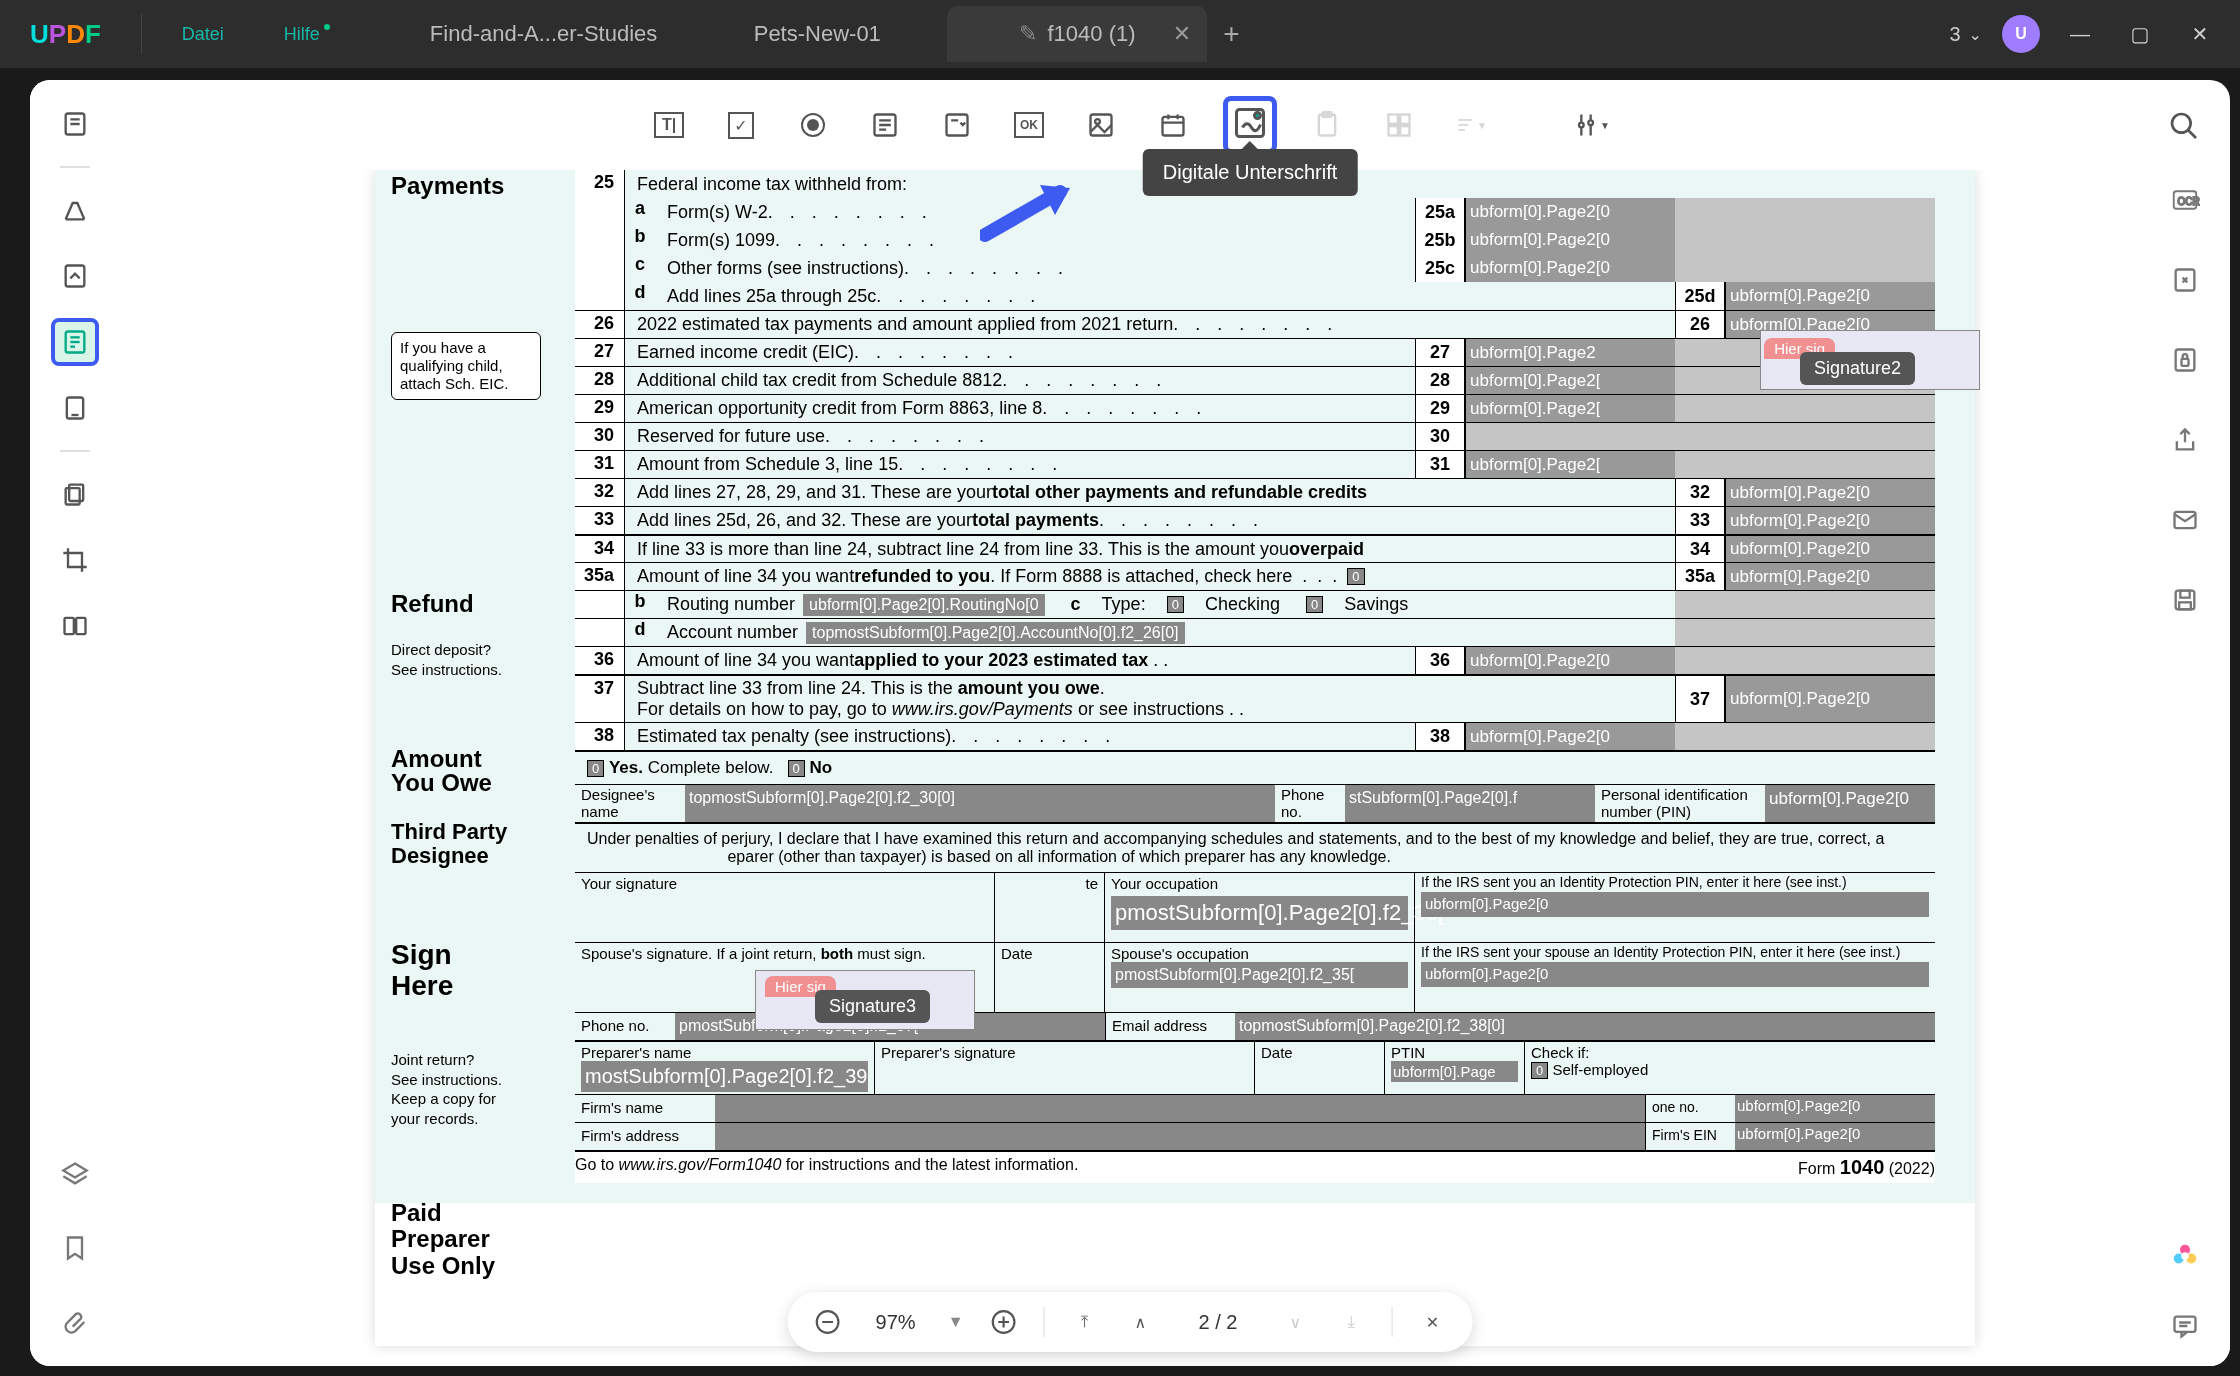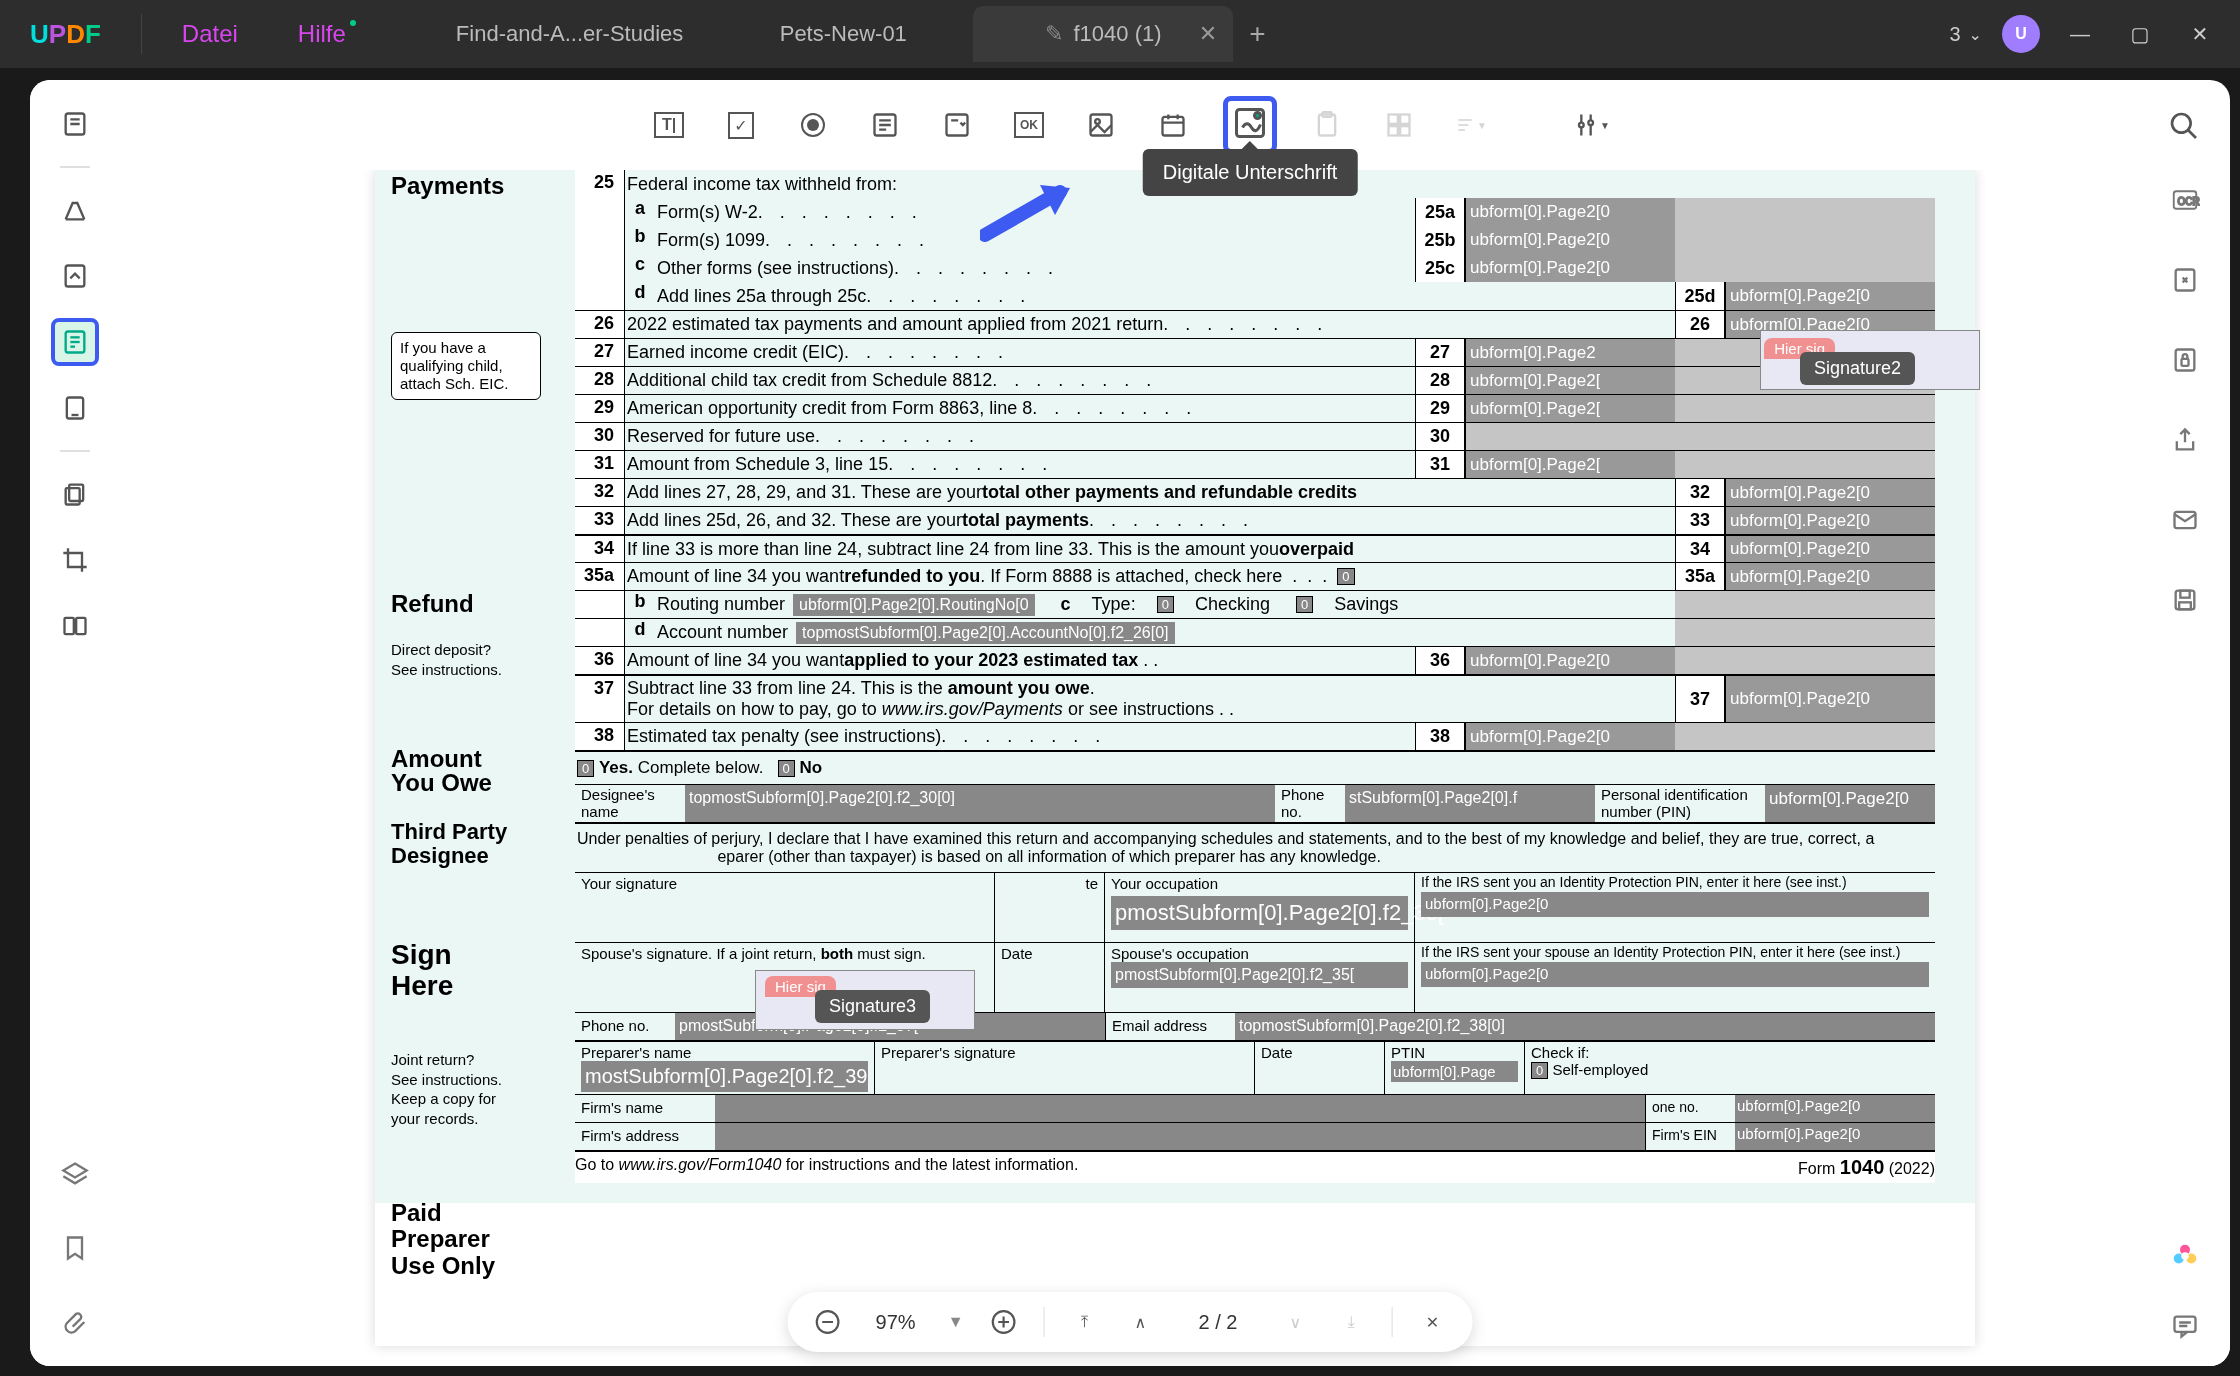--- a/index.html
+++ b/index.html
@@ -2,21 +2,21 @@
 <html><head>
 <meta charset="utf-8">
 <style>
 * { margin: 0; padding: 0; box-sizing: border-box; font-family: -apple-system, BlinkMacSystemFont, 'Segoe UI', sans-serif; }
 body { background: #1a1a1a; width: 2240px; height: 1376px; overflow: hidden; }
 
 
 .titlebar { height: 68px; background: #2d2d2d; display: flex; align-items: center; padding: 0 20px; }
 .logo { font-weight: bold; font-size: 26px; padding: 0 30px 0 10px; }
 .logo .u { color: #0dd; } .logo .p { color: #b5d; } .logo .d { color: #f80; } .logo .f { color: #0c8; }
-.menu-item { color: #d946ef; padding: 0 30px; font-size: 24px; cursor: pointer; }
+.menu-item { color: #14b8a6; padding: 0 30px; font-size: 18px; cursor: pointer; }
 .help-dot { width: 6px; height: 6px; background: #0c8; border-radius: 50%; display: inline-block; margin-left: 4px; vertical-align: top; }
 
 .tabs { display: flex; flex: 1; margin-left: 40px; gap: 0; align-items: center; }
 .tab { height: 56px; padding: 0 30px; border-radius: 10px 10px 0 0; display: flex; align-items: center; color: #bbb; font-size: 22px; cursor: pointer; min-width: 260px; justify-content: center; position: relative; }
 .tab.active { background: #3a3a3a; }
 .tab.active .tab-x { position: absolute; right: 16px; color: #999; }
 .tab-icon { margin-right: 10px; color: #888; }
 .newtab { color: #aaa; font-size: 28px; padding: 0 16px; cursor: pointer; }
 
 .win-ctrl { display: flex; align-items: center; gap: 20px; color: #ccc; }
@@ -56,21 +56,21 @@
 
 
 .doc-wrap { flex: 1; margin-left: 0px; margin-top: 90px; overflow: auto; display: flex; justify-content: center; background: #fff; }
 .page-shadow { width: 1600px; background: #fff; box-shadow: 0 0 12px rgba(0,0,0,0.15); margin: 0 0 20px 0; }
 .page { width: 100%; font-family: Arial, sans-serif; font-size: 18px; color: #000; background: linear-gradient(#eaf7f4, #eaf7f4); position: relative; }
 
 
 .f-row { display: flex; border-top: 1px solid #000; min-height: 28px; align-items: stretch; }
 .f-ln { width: 50px; text-align: right; padding: 2px 10px 2px 2px; font-weight: bold; background: #fff; border-right:1px solid #000;}
 .f-sub { width: 30px; text-align: center; font-weight: bold; }
-.f-desc { flex: 1; padding: 2px 2px; display: flex; align-items: center; }
+.f-desc { flex: 1; padding: 2px 12px; display: flex; align-items: center; }
 .f-numbox { width: 50px; background: #fff; border-left: 1px solid #000; border-right:1px solid #000; text-align: center; font-weight: bold; display: flex; align-items:center; justify-content:center; }
 .f-amt { width: 210px; background: #999; border-left: 1px solid #000; display: flex; align-items:center; padding: 0 4px; }
 .f-amt-wide { width: 260px; }
 .f-fieldlabel { color: #fff; font-size: 17px; white-space: nowrap; overflow: hidden; }
 
 .dots::after { content: " .    .    .    .    .    .    .    ."; letter-spacing: 6px; color: #000; }
 .gray-fill { background: #c5c5c5; }
 
 .side-note { position: absolute; left: 16px; width: 150px; background: #fff; border: 1px solid #000; border-radius: 6px; padding: 6px 8px; font-size: 15px; line-height: 1.2; }
 

